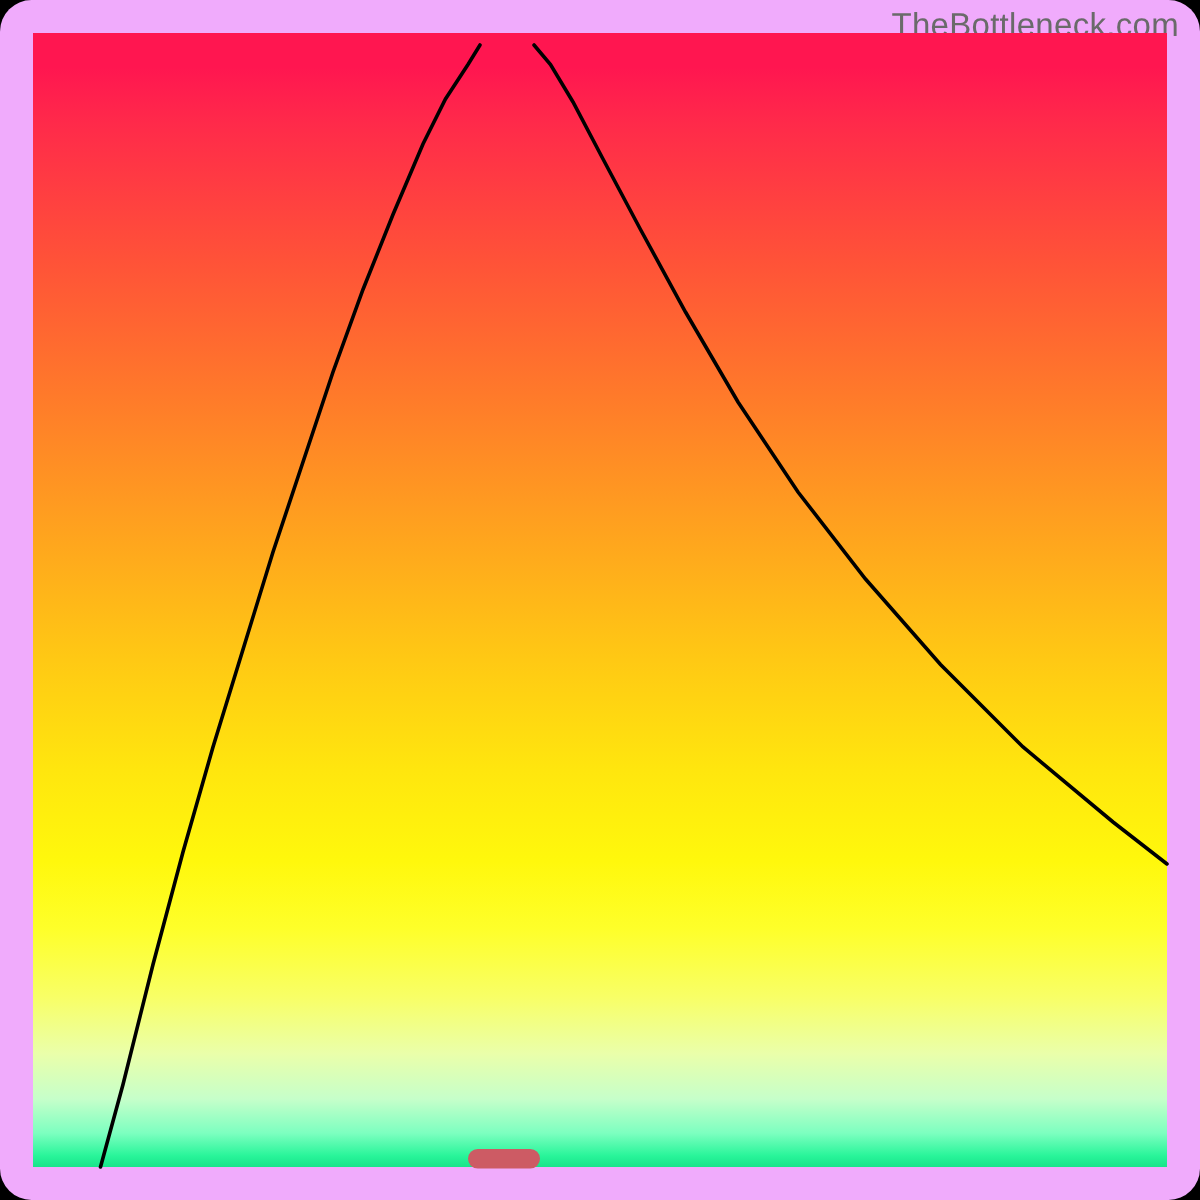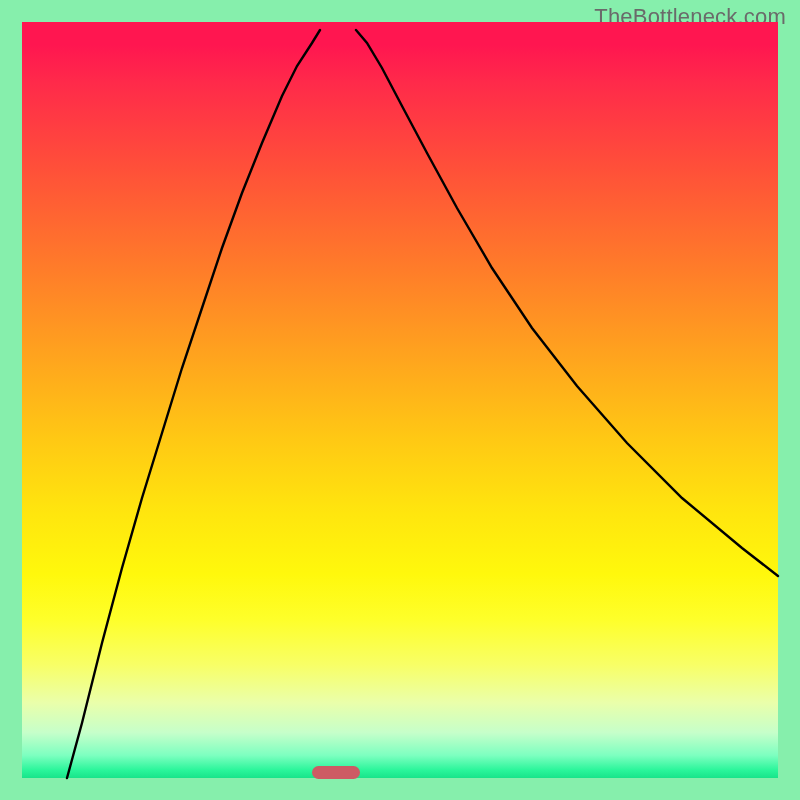--- a/index.html
+++ b/index.html
@@ -8,21 +8,22 @@
     width: 800px;
     height: 800px;
     overflow: hidden;
     background: #000;
     font-family: Arial, Helvetica, sans-serif;
   }
   .frame {
     position: absolute;
     left: 0; top: 0;
     width: 800px; height: 800px;
-    background: #86efac;
+    background: #f0abfc;
+    border-radius: 21px;
   }
   .plot {
     position: absolute;
     left: 22px;
     top: 22px;
     width: 756px;
     height: 756px;
     background: linear-gradient(
       to bottom,
       #ff1650 0%,

